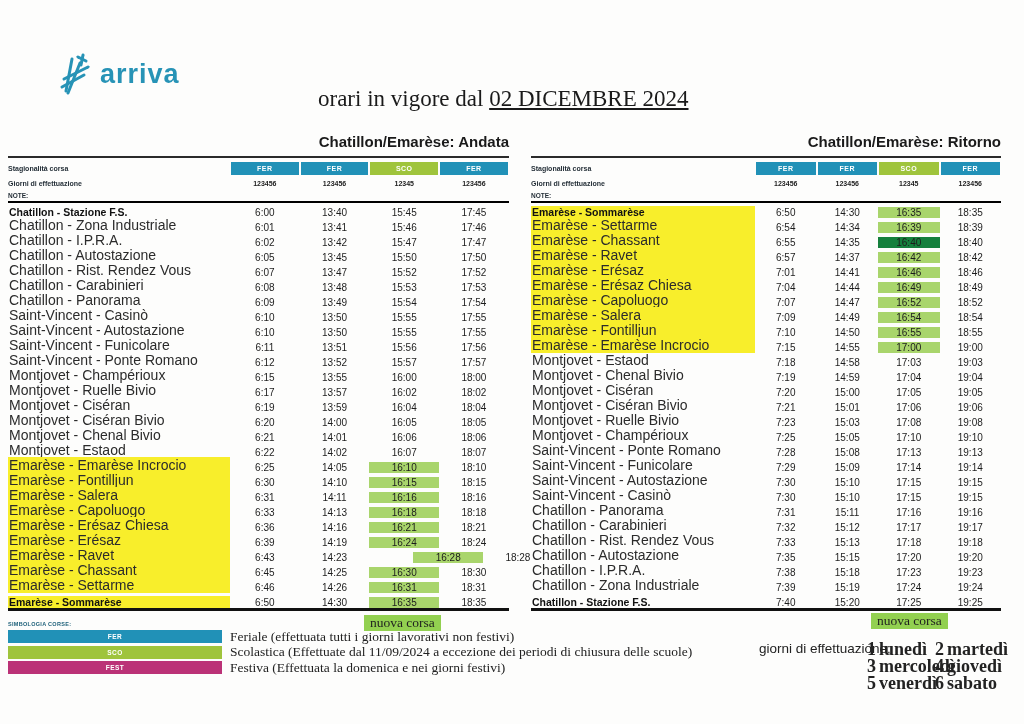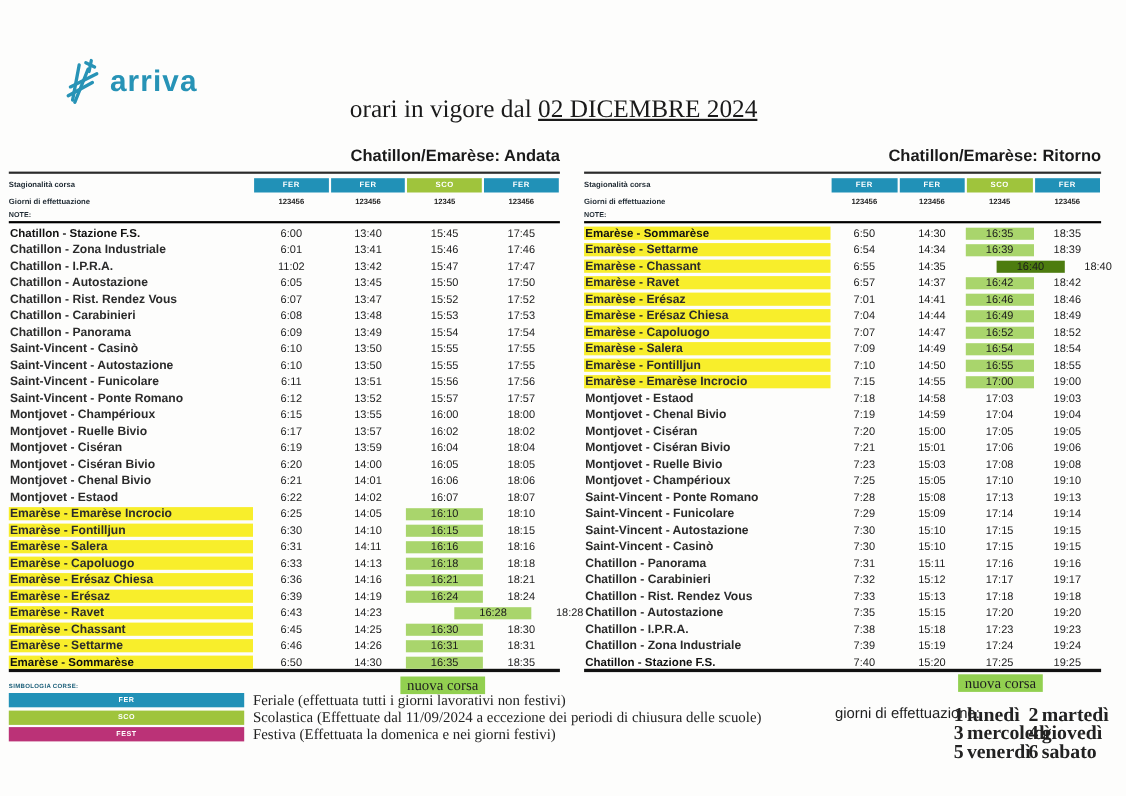--- a/index.html
+++ b/index.html
@@ -30,21 +30,21 @@
   .c { flex:0 0 auto; }
   .left  .stopcol { width:222px; }
   .left  .timecol { width:69.7px; }
   .right .stopcol { width:224px; }
   .right .timecol { width:61.5px; }
   .badge { height:13px; margin:0 1px; display:flex; align-items:center; justify-content:center;
            color:#fff; font-size:7px; font-weight:bold; letter-spacing:.5px; }
   .days  { text-align:center; font-size:7px; font-weight:bold; color:#222; }
 
   .trow { display:flex; align-items:flex-end; height:15px; }
-  .stop { font-size:11px; font-weight:700; color:#2b2b2b; display:flex; align-items:center;
+  .stop { font-size:14px; font-weight:400; color:#2b2b2b; display:flex; align-items:center;
           white-space:nowrap; padding-left:1px; }
   .time { font-size:10px; color:#1c1c1c; display:flex; align-items:center; justify-content:center; }
   .trow.bold .stop { font-weight:bold; font-size:10.5px; color:#111; }
   .stop.yellow { background:#f8ee2b; }
   .tbody { border-bottom:3px solid #111; }
 
   
   .simbologia { position:absolute; left:8px; top:621px; font-size:5.5px; font-weight:bold; color:#1a5e78; letter-spacing:.3px; }
   .legend { position:absolute; left:8px; top:629px; }
   .legend-item { display:flex; align-items:center; height:15.5px; }
@@ -124,21 +124,21 @@
         </div>
         <div class="trow">
           <div class="c stopcol stop">Chatillon - Zona Industriale</div>
           <div class="c timecol time">6:01</div>
           <div class="c timecol time">13:41</div>
           <div class="c timecol time">15:46</div>
           <div class="c timecol time">17:46</div>
         </div>
         <div class="trow">
           <div class="c stopcol stop">Chatillon - I.P.R.A.</div>
-          <div class="c timecol time">11:02</div>
+          <div class="c timecol time">6:02</div>
           <div class="c timecol time">13:42</div>
           <div class="c timecol time">15:47</div>
           <div class="c timecol time">17:47</div>
         </div>
         <div class="trow">
           <div class="c stopcol stop">Chatillon - Autostazione</div>
           <div class="c timecol time">6:05</div>
           <div class="c timecol time">13:45</div>
           <div class="c timecol time">15:50</div>
           <div class="c timecol time">17:50</div>
@@ -348,21 +348,21 @@
           <div class="c stopcol stop yellow" style="background: rgb(248, 238, 43);">Emarèse - Settarme</div>
           <div class="c timecol time">6:54</div>
           <div class="c timecol time">14:34</div>
           <div class="c timecol time" style="background: rgb(169, 213, 108);">16:39</div>
           <div class="c timecol time">18:39</div>
         </div>
         <div class="trow">
           <div class="c stopcol stop yellow" style="background: rgb(248, 238, 43);">Emarèse - Chassant</div>
           <div class="c timecol time">6:55</div>
           <div class="c timecol time">14:35</div>
-          <div class="c timecol time" style="background: #4d7c0f; margin-left: 28px;">16:40</div>
+          <div class="c timecol time" style="background: #15803d;">16:40</div>
           <div class="c timecol time">18:40</div>
         </div>
         <div class="trow">
           <div class="c stopcol stop yellow" style="background: rgb(248, 238, 43);">Emarèse - Ravet</div>
           <div class="c timecol time">6:57</div>
           <div class="c timecol time">14:37</div>
           <div class="c timecol time" style="background: rgb(169, 213, 108);">16:42</div>
           <div class="c timecol time">18:42</div>
         </div>
         <div class="trow">

